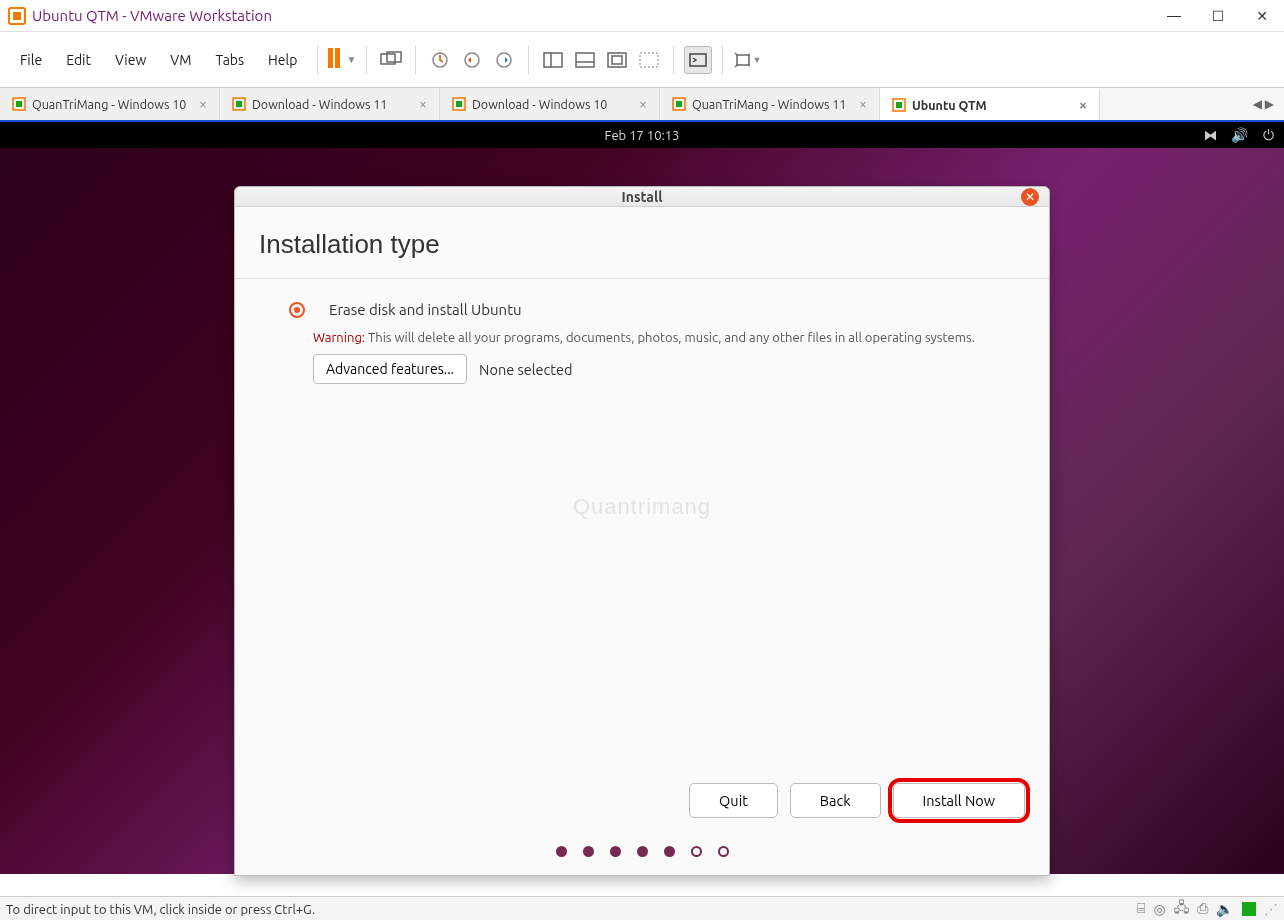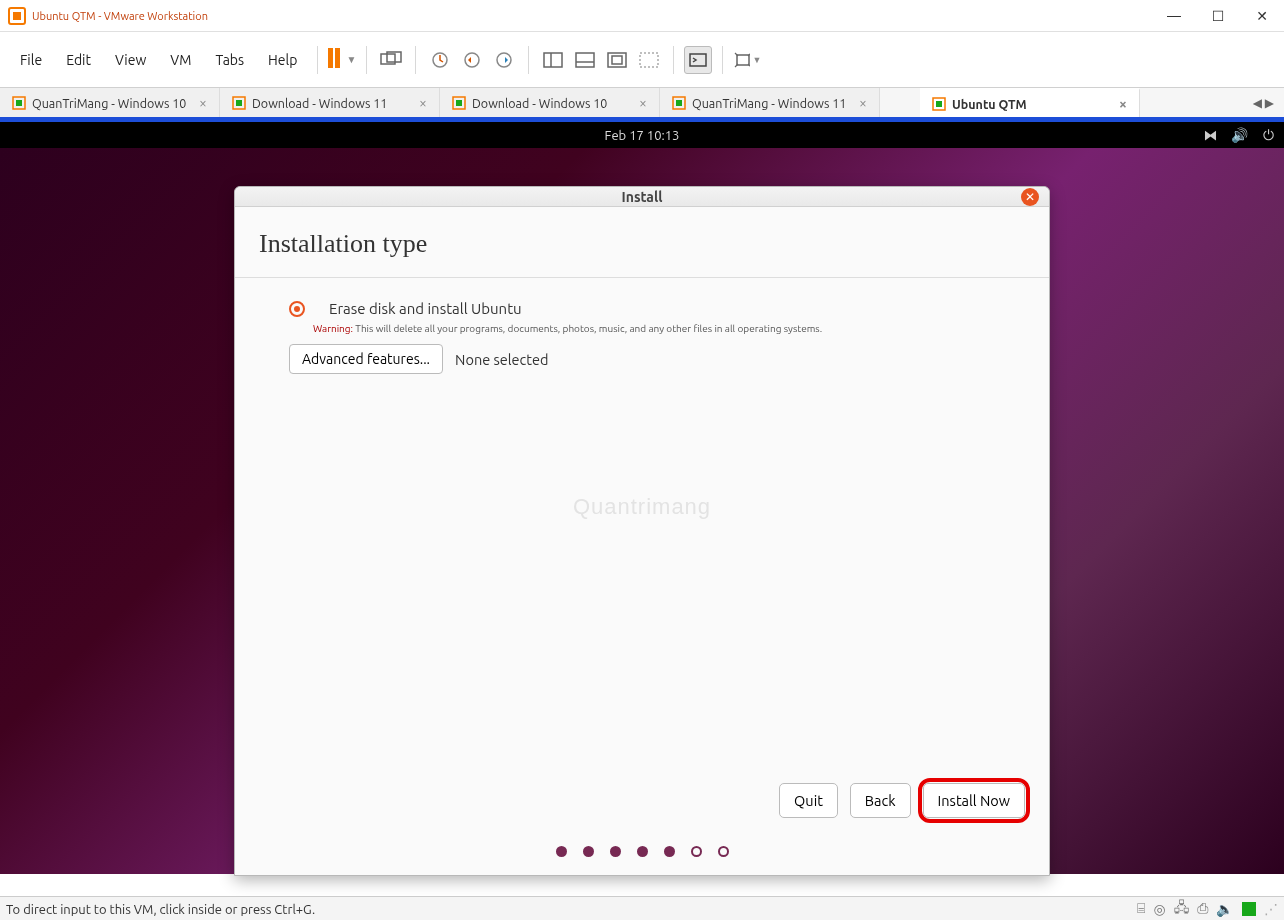--- a/index.html
+++ b/index.html
@@ -1,70 +1,70 @@
 <!DOCTYPE html>
 <html><head>
 <meta charset="utf-8">
 <style>
 * { margin:0; padding:0; box-sizing:border-box; font-family:"Segoe UI",Ubuntu,Arial,sans-serif; }
 html,body { width:1284px; height:920px; overflow:hidden; background:#fff; }
 
 
 .titlebar { height:32px; display:flex; align-items:center; background:#fff; border-bottom:1px solid #e0e0e0; padding:0 8px; }
 .titlebar .app-icon { width:18px; height:18px; margin-right:6px; display:flex; align-items:center; justify-content:center; }
-.titlebar .title { font-size:11px; color:#c2410c; flex:1; }
+.titlebar .title { font-size:15px; color:#701a75; flex:1; }
 .titlebar .win-controls { display:flex; gap:24px; margin-right:4px; }
 .titlebar .win-controls span { font-size:14px; color:#333; cursor:pointer; width:20px; text-align:center; }
 
 
 .menubar { height:56px; display:flex; align-items:center; padding:0 10px; border-bottom:1px solid #d0d0d0; background:#fff; gap:4px; }
 .menubar .menu-item { font-size:14px; color:#222; padding:4px 10px; cursor:pointer;text-align:center; }
 .menubar .sep { width:1px; height:28px; background:#d8d8d8; margin:0 6px; }
 .menubar .tool-icon { width:28px; height:28px; display:flex; align-items:center; justify-content:center; color:#555; }
 .menubar .pause-icon { display:flex; align-items:center; gap:4px; color:#f57900; }
 .menubar .pause-icon .bars span{ display:inline-block; width:5px; height:20px; background:#f57900; margin-right:2px; }
 .menubar .pause-icon .dd { font-size:10px; color:#888; }
 
 
-.vm-tabs { height:34px; background:#f6f6f6; border-bottom:5px solid #1d4ed8; display:flex; align-items:stretch; }
+.vm-tabs { height:34px; background:#f6f6f6; border-bottom:2px solid #1d4ed8; display:flex; align-items:stretch; }
 .vm-tab { display:flex; align-items:center; gap:6px; padding:0 12px; border-right:1px solid #ddd; font-size:12.5px; color:#333; background:#f0f0f0; min-width:220px; position:relative; }
-.vm-tab.active { background:#fff; border-top:2px solid #fff; font-weight:600;margin-left:40px; }
+.vm-tab.active { background:#fff; border-top:2px solid #fff; font-weight:600; }
 .vm-tab .vm-icon { width:14px; height:14px; }
 .vm-tab .close { margin-left:auto; color:#888; font-size:14px; }
 .vm-tabs .nav-arrows { margin-left:auto; display:flex; align-items:center; padding:0 10px; color:#666; font-size:12px; gap:6px; }
 
 
 .guest { height:752px; background:linear-gradient(135deg,#2c001e 0%,#40021f 30%,#77216f 55%,#5e2750 75%,#2c001e 100%); position:relative; display:flex; justify-content:center; }
 .guest-topbar { position:absolute; top:0; left:0; right:0; height:26px; background:#000; color:#dcdcdc; font-size:13px; display:flex; align-items:center; justify-content:center;text-align:right; }
 .guest-topbar .sys-icons { position:absolute; right:10px; display:flex; gap:14px; color:#ccc; font-size:14px; }
 
 
 .dialog { width:816px; margin-top:64px; background:#fafafa; border:1px solid #b8b8b8; border-radius:6px 6px 0 0; display:flex; flex-direction:column; height:690px; box-shadow:0 4px 16px rgba(0,0,0,0.3); }
 .dialog-header { height:20px; border-bottom:1px solid #d0d0d0; background:linear-gradient(#f3f3f3,#e9e9e9); border-radius:6px 6px 0 0; display:flex; align-items:center; justify-content:center; position:relative; }
 .dialog-header .dtitle { font-size:14px; color:#444; font-weight:600; }
 .dialog-header .dclose { position:absolute; right:10px; width:18px; height:18px; border-radius:50%; background:#e95420; color:#fff; font-size:12px; line-height:18px; text-align:center; cursor:pointer; }
 .dialog-body { padding:22px 24px 0 24px; flex:1; font-size:14.5px; color:#333; }
-.dialog-body h1 { font-size:26px; font-weight:300; color:#333; margin-bottom:18px; font-family:Liberation Serif, serif; }
+.dialog-body h1 { font-size:26px; font-weight:300; color:#333; margin-bottom:18px; font-family:Liberation Sans, sans-serif; }
 .dialog-body hr { border:none; border-top:1px solid #ddd; margin:0 -24px 22px -24px; }
 .prompt { font-size:15px; margin-bottom:20px; }
 .option { margin-left:30px; margin-bottom:16px; }
 .option .row { display:flex; align-items:center; gap:24px; }
 .radio { width:16px; height:16px; border-radius:50%; border:2px solid #888; display:inline-block; position:relative; flex-shrink:0; }
 .radio.checked { border-color:#e95420; }
 .radio.checked::after { content:""; position:absolute; inset:3px; border-radius:50%; background:#e95420; }
 .option .label { font-size:15px; }
-.option .warn { margin-left:24px; font-size:10px; color:#555; margin-top:6px; }
+.option .warn { margin-left:24px; font-size:13px; color:#555; margin-top:12px; }
 .option .warn .w { color:#a00; }
-.option .adv-row { margin-top:10px; display:flex; align-items:center; gap:12px; }
+.option .adv-row { margin-left:24px; margin-top:10px; display:flex; align-items:center; gap:12px; }
 .option .adv-btn { padding:6px 12px; border:1px solid #bbb; border-radius:4px; background:#fff; font-size:14px; cursor:pointer; }
 .option .desc { margin-left:24px; font-size:13px; color:#555; margin-top:2px; }
 
 .dialog-footer { padding:12px 24px 18px 24px; display:flex; flex-direction:column; align-items:center; gap:28px; }
 .btn-row { display:flex; gap:12px; justify-content:flex-end; width:100%; }
-.btn { padding:8px 14px; border:1px solid #bbb; border-radius:5px; background:#fff; font-size:14.5px; cursor:pointer; }
+.btn { padding:8px 29px; border:1px solid #bbb; border-radius:5px; background:#fff; font-size:14.5px; cursor:pointer; }
 .btn.highlight { position:relative; }
 .btn.highlight::after { content:""; position:absolute; inset:-6px; border:4px solid #e60000; border-radius:12px; pointer-events:none; }
 .dots { display:flex; gap:16px; }
 .dot { width:11px; height:11px; border-radius:50%; background:#772953; }
 .dot.hollow { background:transparent; border:2px solid #772953; width:11px; height:11px; }
 
 
 .statusbar { position:absolute; bottom:0; left:0; right:0; height:24px; background:#f4f4f4; border-top:1px solid #ccc; display:flex; align-items:center; padding:0 6px; font-size:13px; color:#333; }
 .statusbar .tray { margin-left:auto; display:flex; gap:8px; color:#777; font-size:14px; align-items:center; }
 .statusbar .tray .active-sq { width:14px; height:14px; background:#17a81a; }

